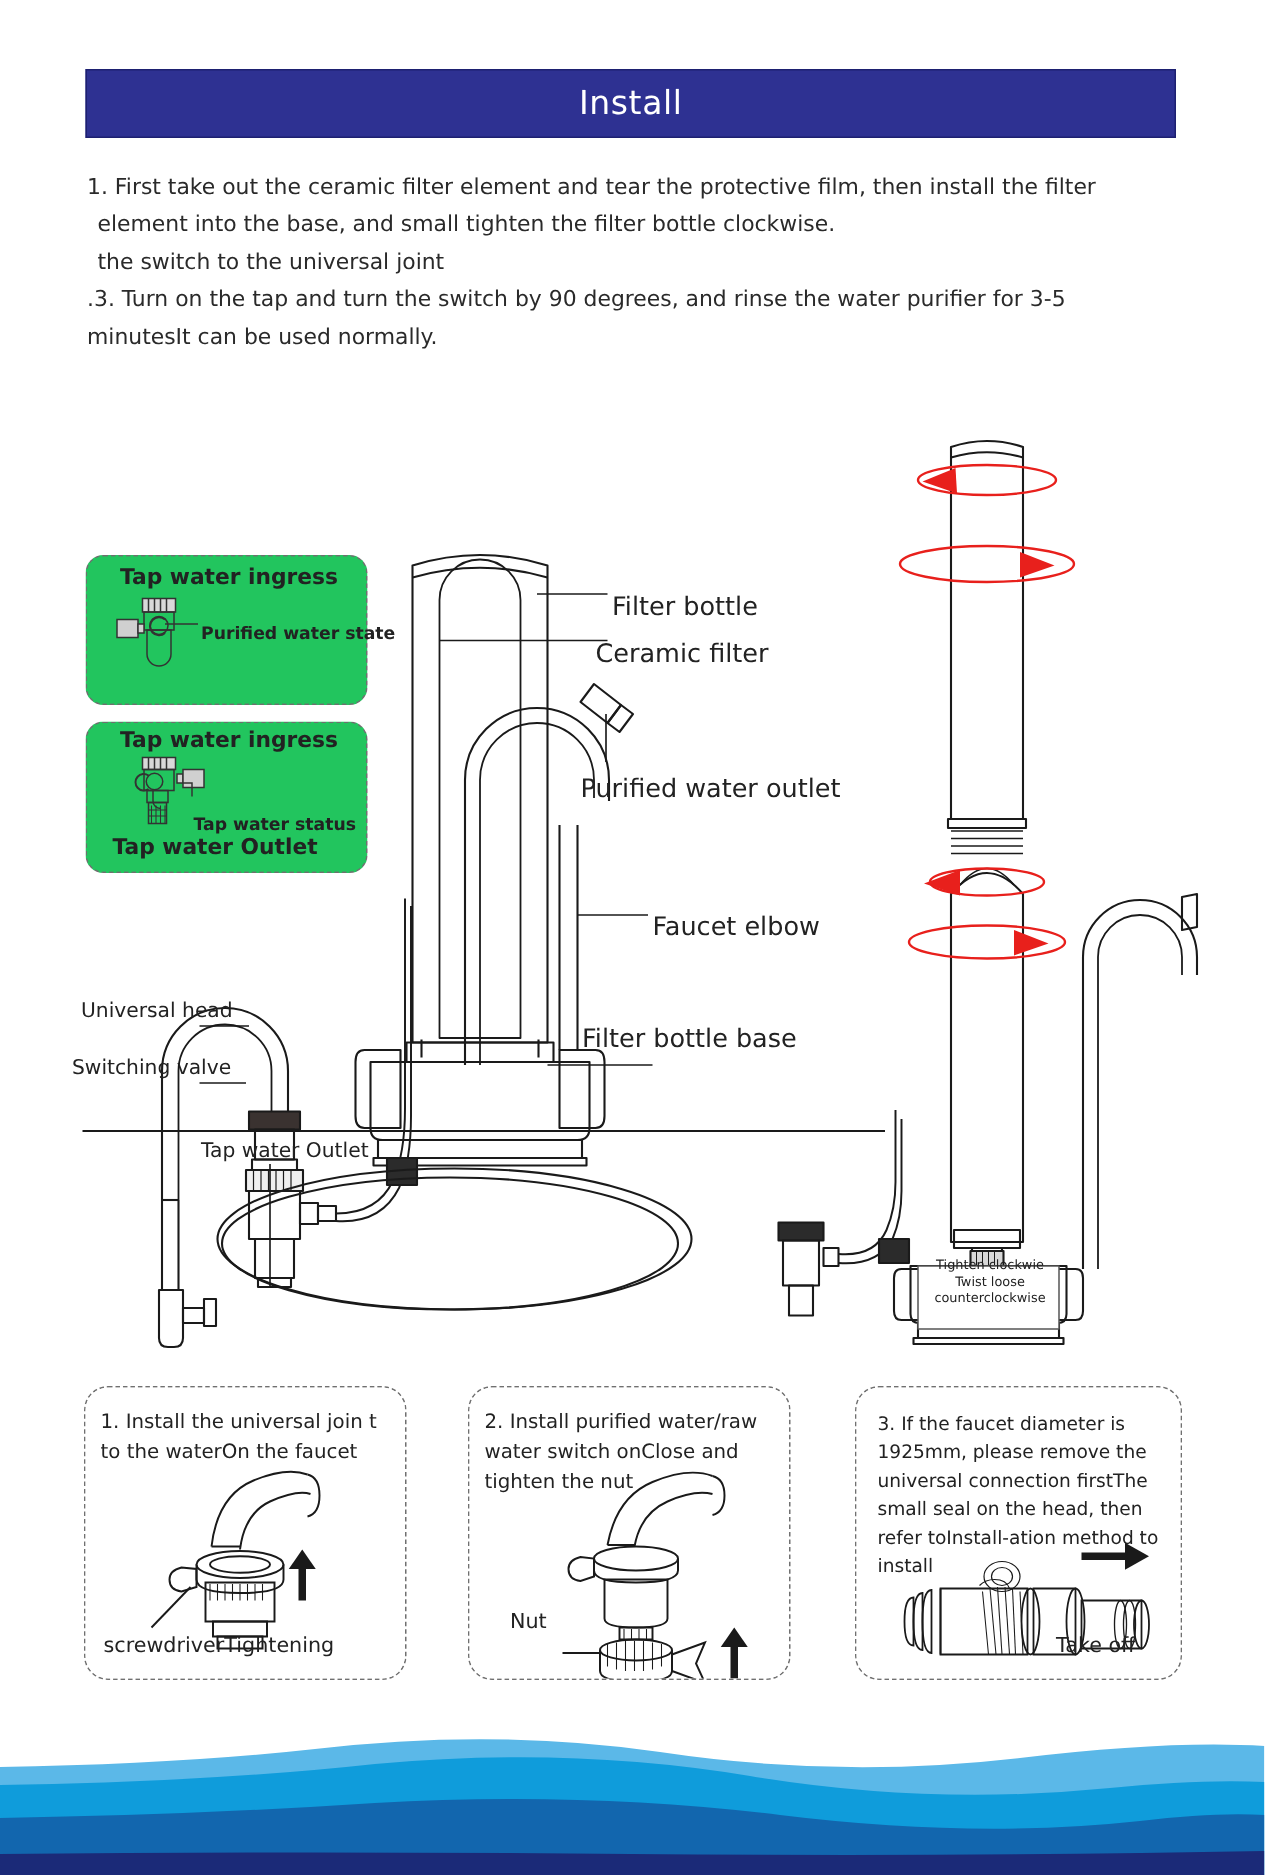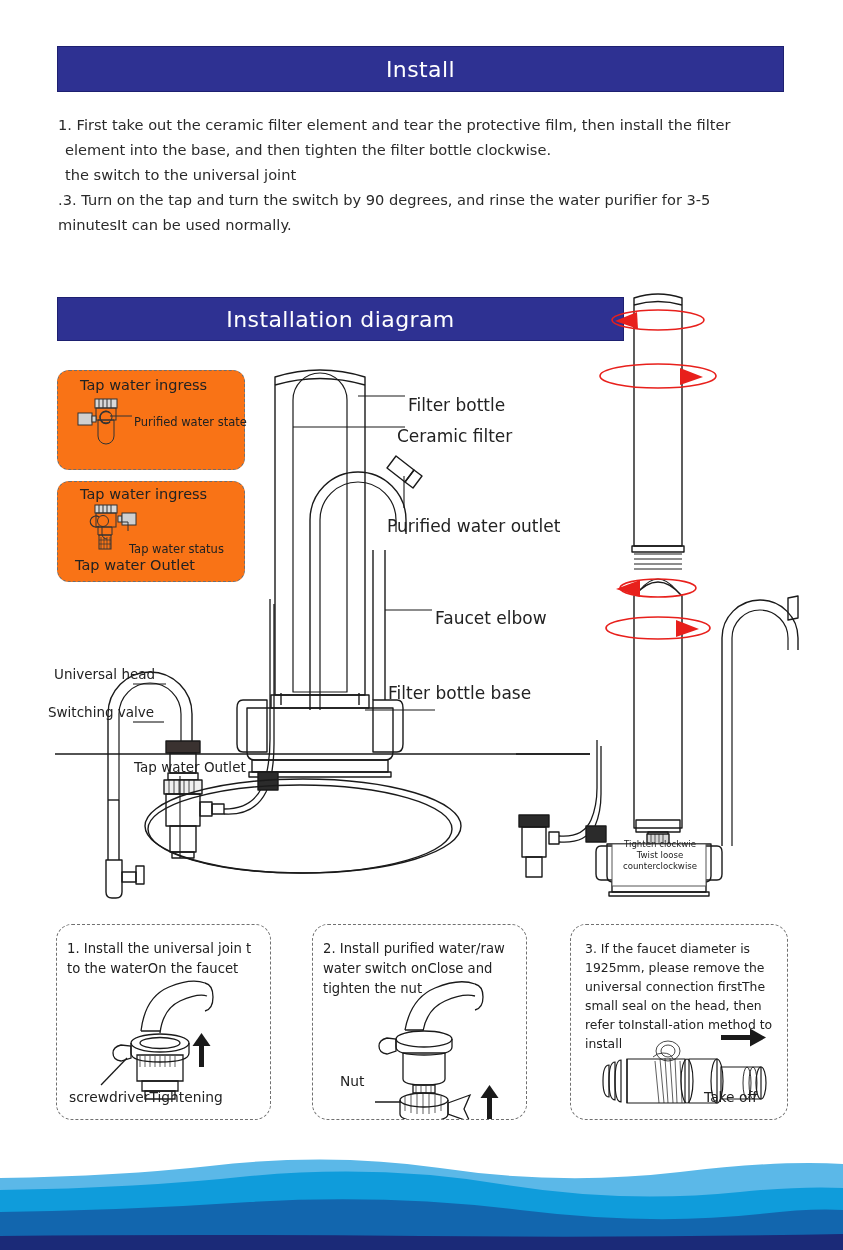--- a/index.html
+++ b/index.html
@@ -24,21 +24,21 @@
   #instructions{
     position:absolute;left:58px;top:112px;width:738px;
     font-size:14.6px;line-height:25px;color:#2a2a2a;
   }
   #instructions .ln{white-space:nowrap;}
   #instructions .ln.ind{padding-left:7px;}
 
   
   .callout{
     position:absolute;border:1.4px dashed #6f6f6f;border-radius:12px;
-    box-sizing:border-box;background:#f97316;
+    box-sizing:border-box;background:#22c55e;font-weight:bold;
   }
   #callout-1{left:57px;top:370px;width:188px;height:100px;}
   #callout-2{left:57px;top:481px;width:188px;height:101px;}
   .callout .t{position:absolute;font-size:14.5px;color:#222;white-space:nowrap;}
   .callout .ts{position:absolute;font-size:11.5px;color:#222;white-space:nowrap;}
 
   
   #diagram{position:absolute;left:0;top:280px;width:843px;height:630px;}
 
   
@@ -70,29 +70,26 @@
 <body>
 
 <div class="page">
 
   <div class="bar" id="bar-install" style="background: rgb(46, 49, 146);">
     <span>Install</span>
   </div>
 
   <div id="instructions">
     <div class="ln">1. First take out the ceramic filter element and tear the protective film, then install the filter</div>
-    <div class="ln ind">element into the base, and then tighten the filter bottle clockwise.</div>
+    <div class="ln ind">element into the base, and small tighten the filter bottle clockwise.</div>
     <div class="ln ind">the switch to the universal joint</div>
     <div class="ln">.3. Turn on the tap and turn the switch by 90 degrees, and rinse the water purifier for 3-5</div>
     <div class="ln">minutesIt can be used normally.</div>
   </div>
 
-  <div class="bar" id="bar-diagram" style="background: rgb(46, 49, 146);">
-    <span>Installation diagram</span>
-  </div>
 
   <div class="callout" id="callout-1">
     <div class="t" style="left:22px;top:6px;">Tap water ingress</div>
     <div class="ts" style="left:76px;top:44px;">Purified water state</div>
     <svg width="188" height="100" viewBox="0 0 188 100">
       <g stroke="#333" stroke-width="1" fill="none">
         <rect x="37" y="28" width="22" height="9" fill="#d9d9d9"></rect>
         <line x1="41" y1="28" x2="41" y2="37"></line>
           <line x1="45" y1="28" x2="45" y2="37"></line>
         <line x1="49" y1="28" x2="49" y2="37"></line>

